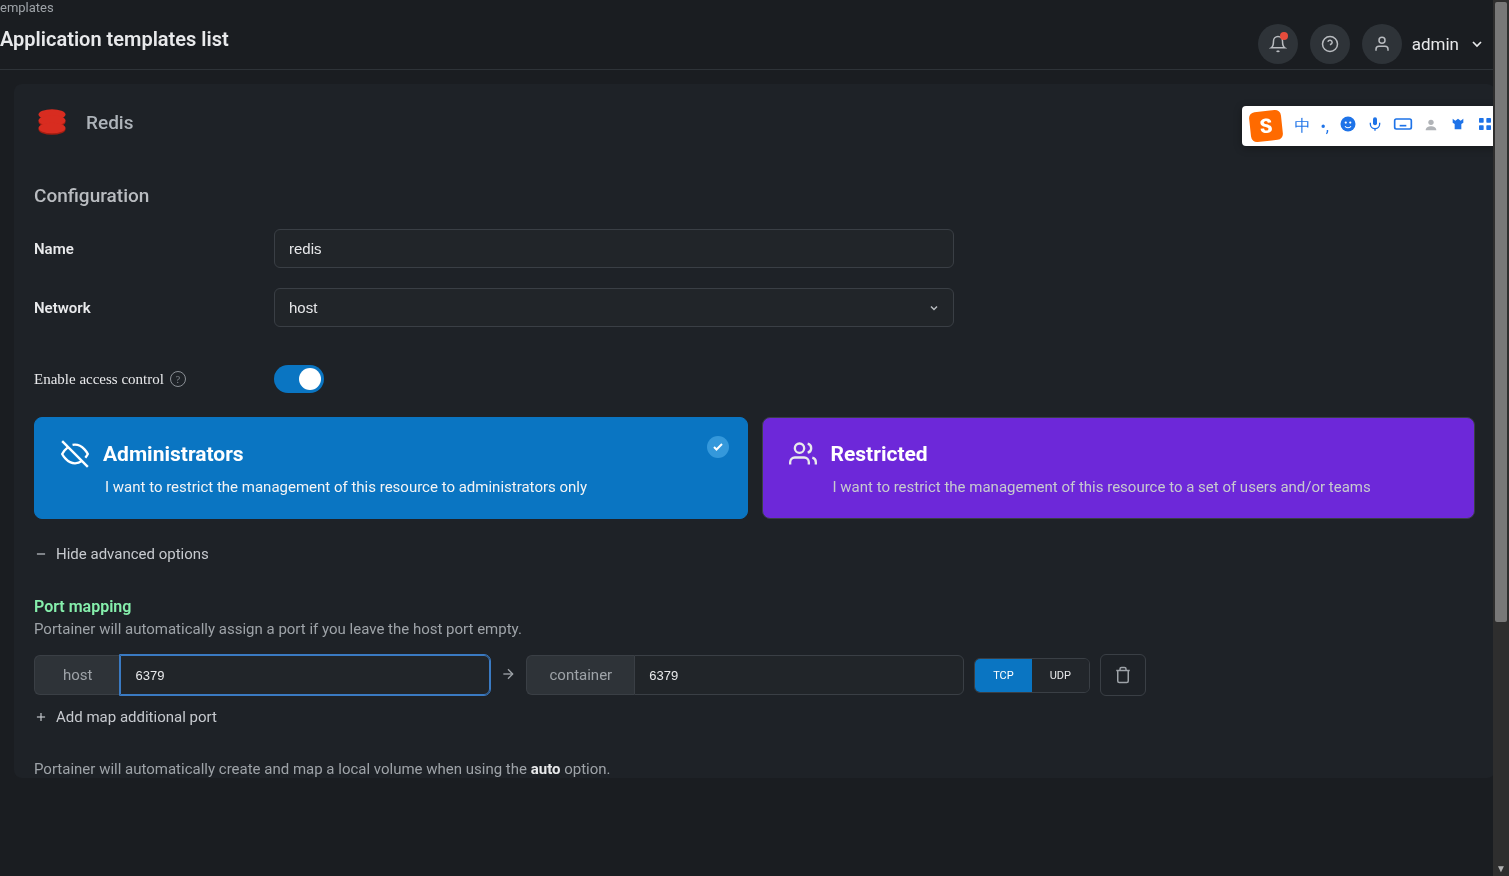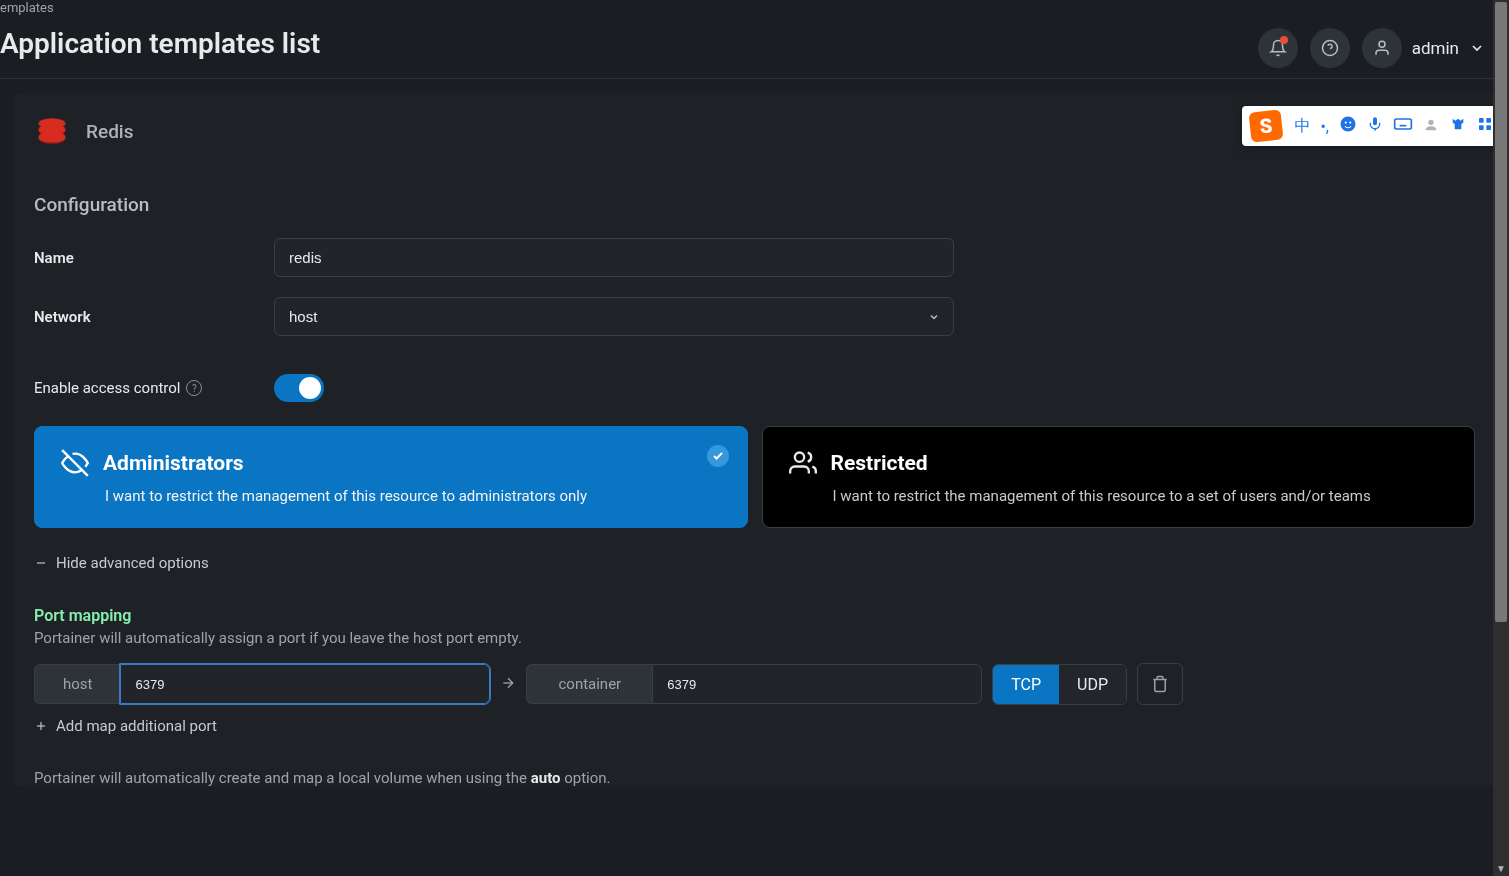--- a/index.html
+++ b/index.html
@@ -11,21 +11,21 @@
       width: 1509px;
       height: 876px;
       overflow: hidden;
     }
     .breadcrumb {
       color: #9ea3a8;
       font-size: 13px;
       padding: 0 0 4px 0;
     }
     .page-title {
-      font-size: 28px;
+      font-size: 20px;
       font-weight: 600;
       color: #e8e9eb;
       padding: 8px 0 18px 0;
     }
     .header-row {
       display: flex;
       justify-content: space-between;
       align-items: center;
       padding: 0 24px 0 0;
       border-bottom: 1px solid #2e3338;
@@ -118,20 +118,21 @@
     .select-arrow {
       position: absolute;
       right: 14px; top: 50%;
       transform: translateY(-50%);
       pointer-events: none;
     }
     .toggle-row {
       display: flex;
       align-items: center;
       margin-bottom: 24px;
+      font-family: Liberation Serif, serif;
     }
     .toggle-label {
       font-size: 15px;
       color: #e8e9eb;
       display: flex;
       align-items: center;
       gap: 6px;
       width: 240px;
     }
     .help-circle {
@@ -168,21 +169,21 @@
       border-radius: 8px;
       padding: 22px 26px;
       position: relative;
       cursor: pointer;
     }
     .card-selected {
       background: #0a75c2;
       border: 1px solid #0a75c2;
     }
     .card-unselected {
-      background: #000000;
+      background: #6d28d9;
       border: 1px solid #3a3f45;
     }
     .card-head {
       display: flex;
       align-items: center;
       gap: 14px;
       margin-bottom: 10px;
     }
     .card-title {
       font-size: 21px;
@@ -261,21 +262,21 @@
     }
     .arrow-sep { color: #9ea3a8; }
     .proto-group {
       display: flex;
       border: 1px solid #3a3f45;
       border-radius: 6px;
       overflow: hidden;
     }
     .proto-btn {
       padding: 10px 18px;
-      font-size: 16px;
+      font-size: 11px;
       cursor: pointer;
       background: #22262b;
       color: #e8e9eb;
     }
     .proto-btn.active { background: #0a75c2; color: #fff; }
     .trash-btn {
       width: 46px; height: 42px;
       border: 1px solid #3a3f45;
       border-radius: 6px;
       display: flex;
@@ -470,21 +471,21 @@
       <div class="port-label">host</div>
       <input class="port-input focused" type="text" value="6379" style="">
     </div>
     <div class="arrow-sep">
       <svg width="16" height="16" viewBox="0 0 24 24" stroke="#9ea3a8" fill="none" stroke-width="2">
           <line x1="5" y1="12" x2="19" y2="12"></line>
           <polyline points="12 5 19 12 12 19"></polyline>
         </svg>
     </div>
     <div class="port-group">
-      <div class="port-label" style="padding:10px 31px">container</div>
+      <div class="port-label" style="padding:10px 22px">container</div>
       <input class="port-input" style="width: 330px;" type="text" value="6379">
     </div>
     <div class="proto-group">
       <div class="proto-btn active">TCP</div>
       <div class="proto-btn">UDP</div>
     </div>
     <div class="trash-btn">
       <svg width="18" height="18" viewBox="0 0 24 24" stroke="#9ea3a8" fill="none" stroke-width="2">
           <polyline points="3 6 5 6 21 6"></polyline>
           <path d="M19 6v14a2 2 0 0 1-2 2H7a2 2 0 0 1-2-2V6m3 0V4a2 2 0 0 1 2-2h4a2 2 0 0 1 2 2v2"></path>

